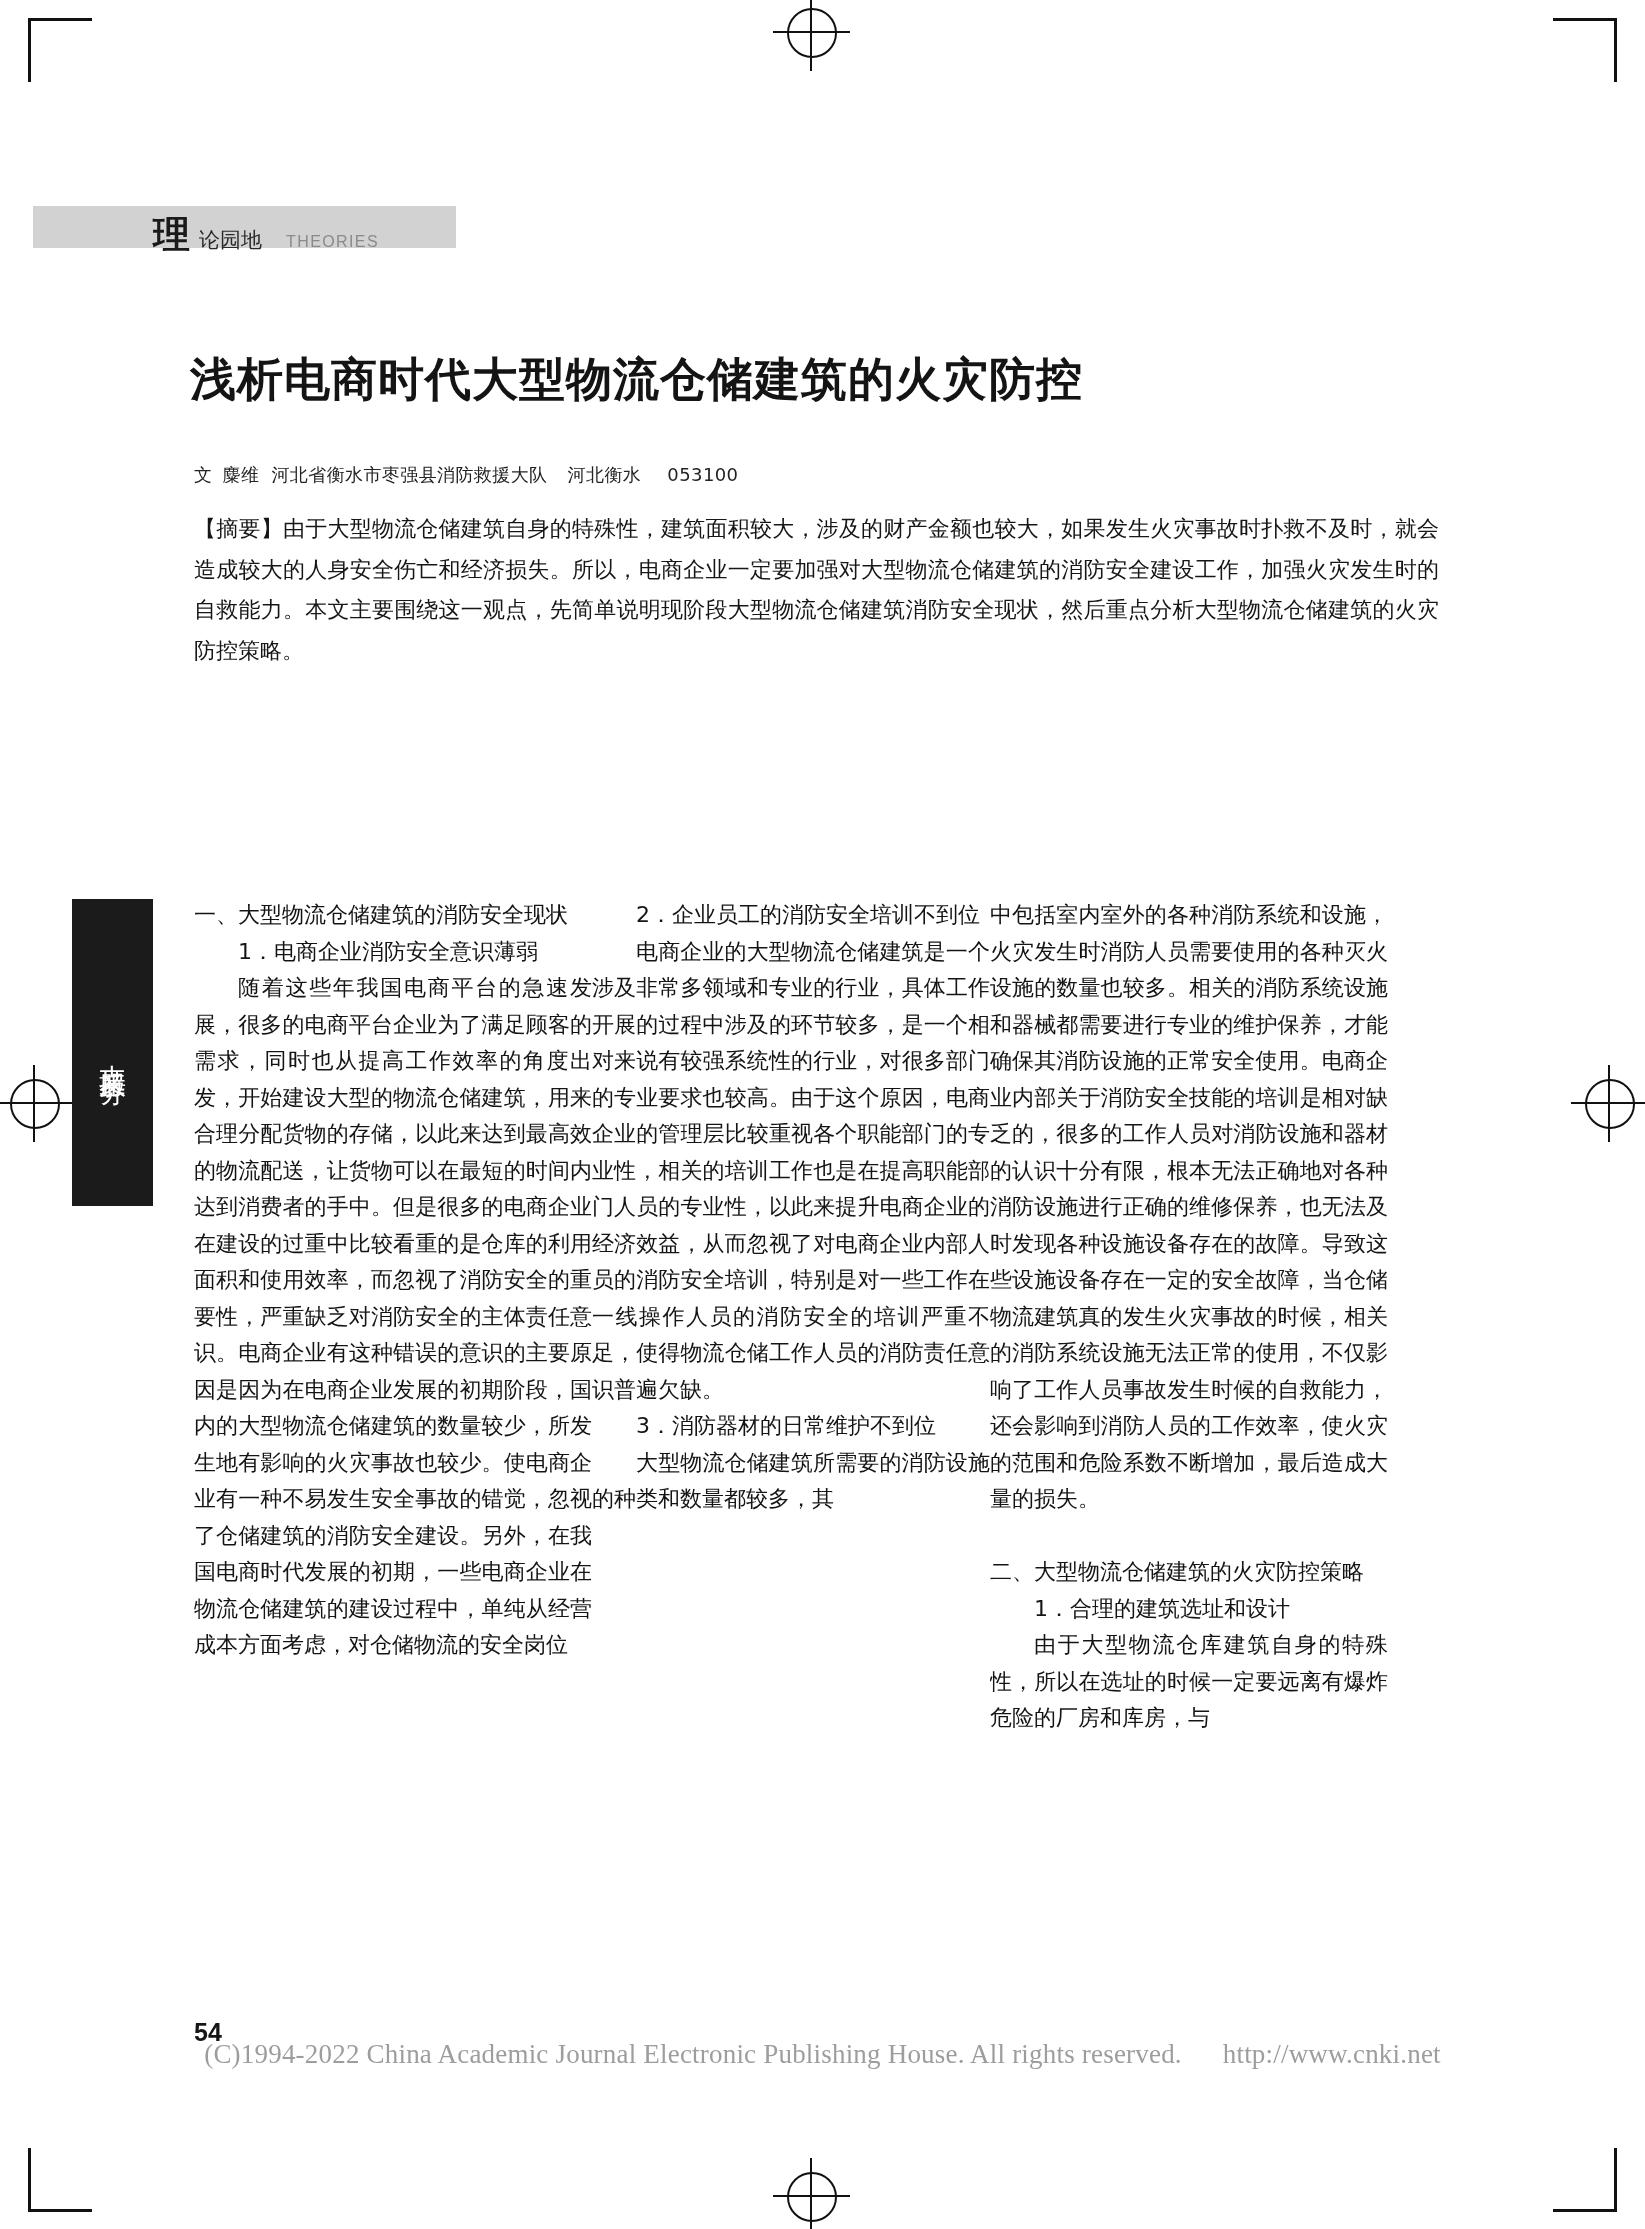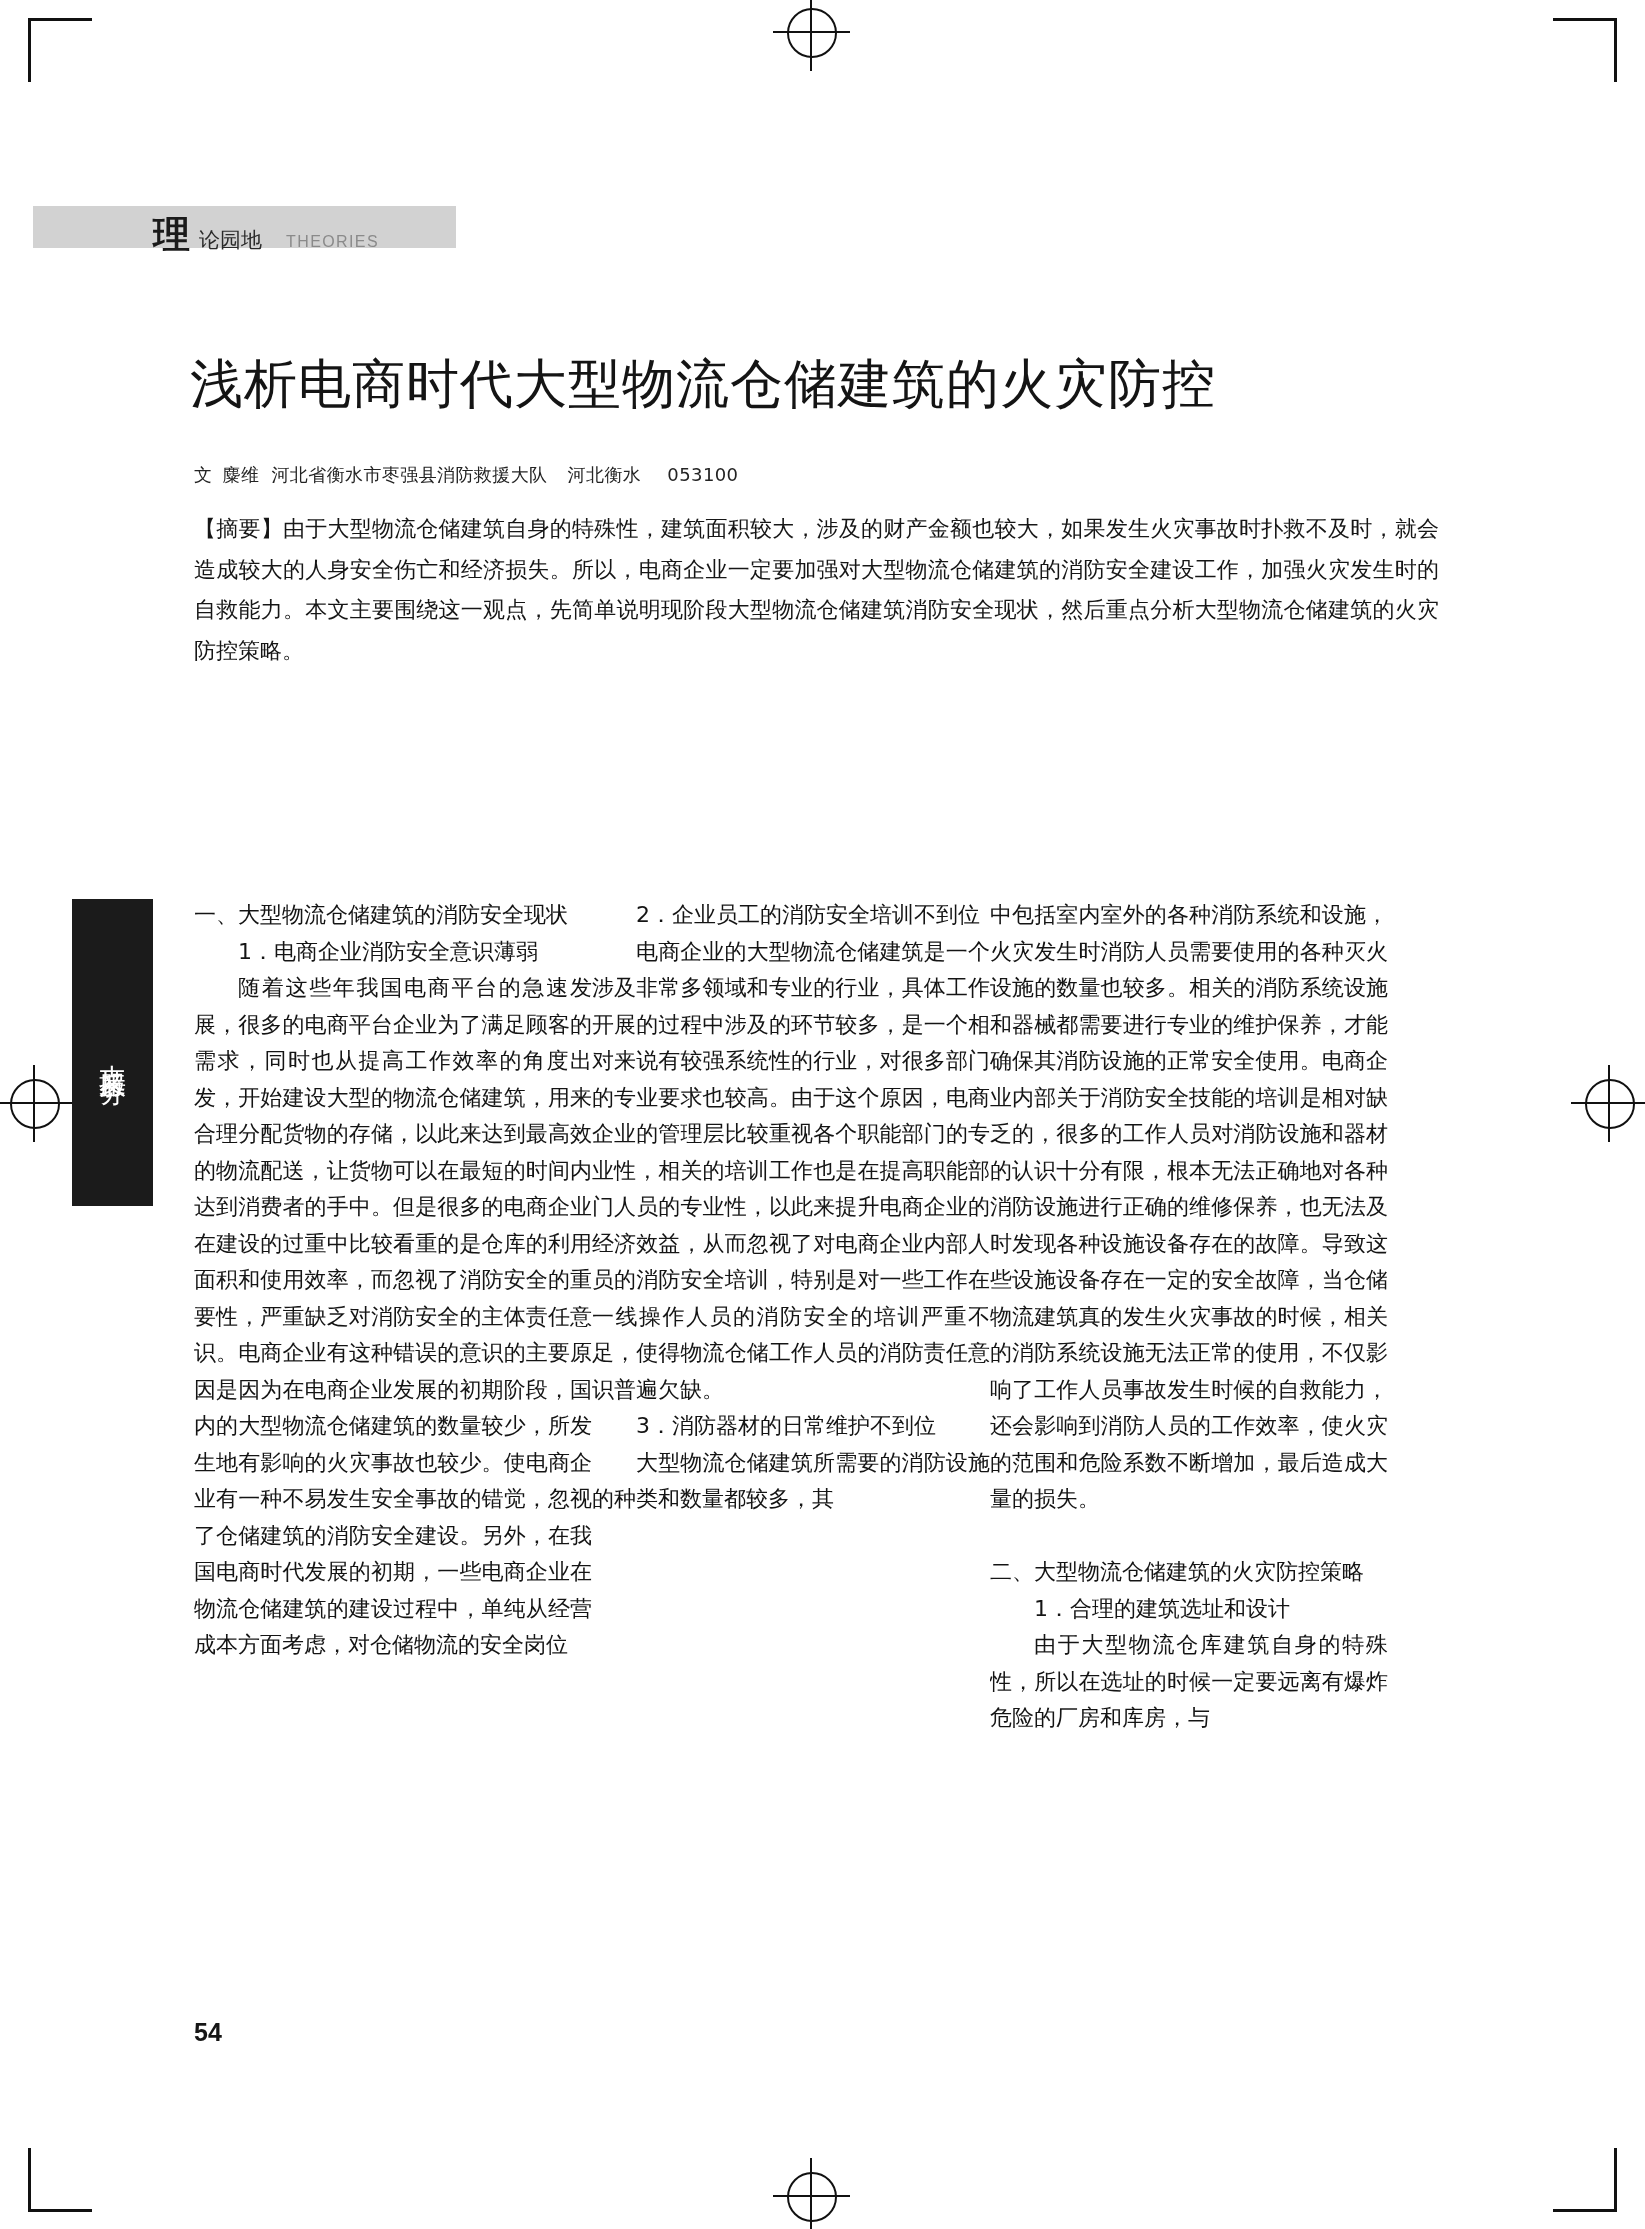--- a/index.html
+++ b/index.html
@@ -91,22 +91,22 @@
     padding-bottom: 3px;
     font-family: "Liberation Sans", sans-serif;
   }
 
   
   .title {
     position: absolute;
     left: 190px;
     top: 354px;
     width: 1247px;
-    font-size: 53px;
-    font-weight: 400;
+    font-size: 46px;
+    font-weight: 700;
     color: #141414;
     letter-spacing: 1px;
     line-height: 1.12;
     white-space: nowrap;
   }
 
   .byline {
     position: absolute;
     left: 194px;
     top: 463px;
@@ -266,15 +266,19 @@
       </div>
     <div class="col">
         <p class="plain">中包括室内室外的各种消防系统和设施，火灾发生时消防人员需要使用的各种灭火设施的数量也较多。相关的消防系统设施和器械都需要进行专业的维护保养，才能确保其消防设施的正常安全使用。电商企业内部关于消防安全技能的培训是相对缺乏的，很多的工作人员对消防设施和器材的认识十分有限，根本无法正确地对各种消防设施进行正确的维修保养，也无法及时发现各种设施设备存在的故障。导致这些设施设备存在一定的安全故障，当仓储物流建筑真的发生火灾事故的时候，相关的消防系统设施无法正常的使用，不仅影响了工作人员事故发生时候的自救能力，还会影响到消防人员的工作效率，使火灾的范围和危险系数不断增加，最后造成大量的损失。</p>
         <p class="head gap">二、大型物流仓储建筑的火灾防控策略</p>
         <p class="ind">1．合理的建筑选址和设计</p>
         <p class="ind">由于大型物流仓库建筑自身的特殊性，所以在选址的时候一定要远离有爆炸危险的厂房和库房，与</p>
       </div>
   </div>
 
   <div class="pagenum">54</div>
+  <div class="copyright">
+    <span>(C)1994-2022 China Academic Journal Electronic Publishing House. All rights reserved.</span>
+    <span class="url">http://www.cnki.net</span>
+  </div>
 
 </div>
 
 
 </body></html>

